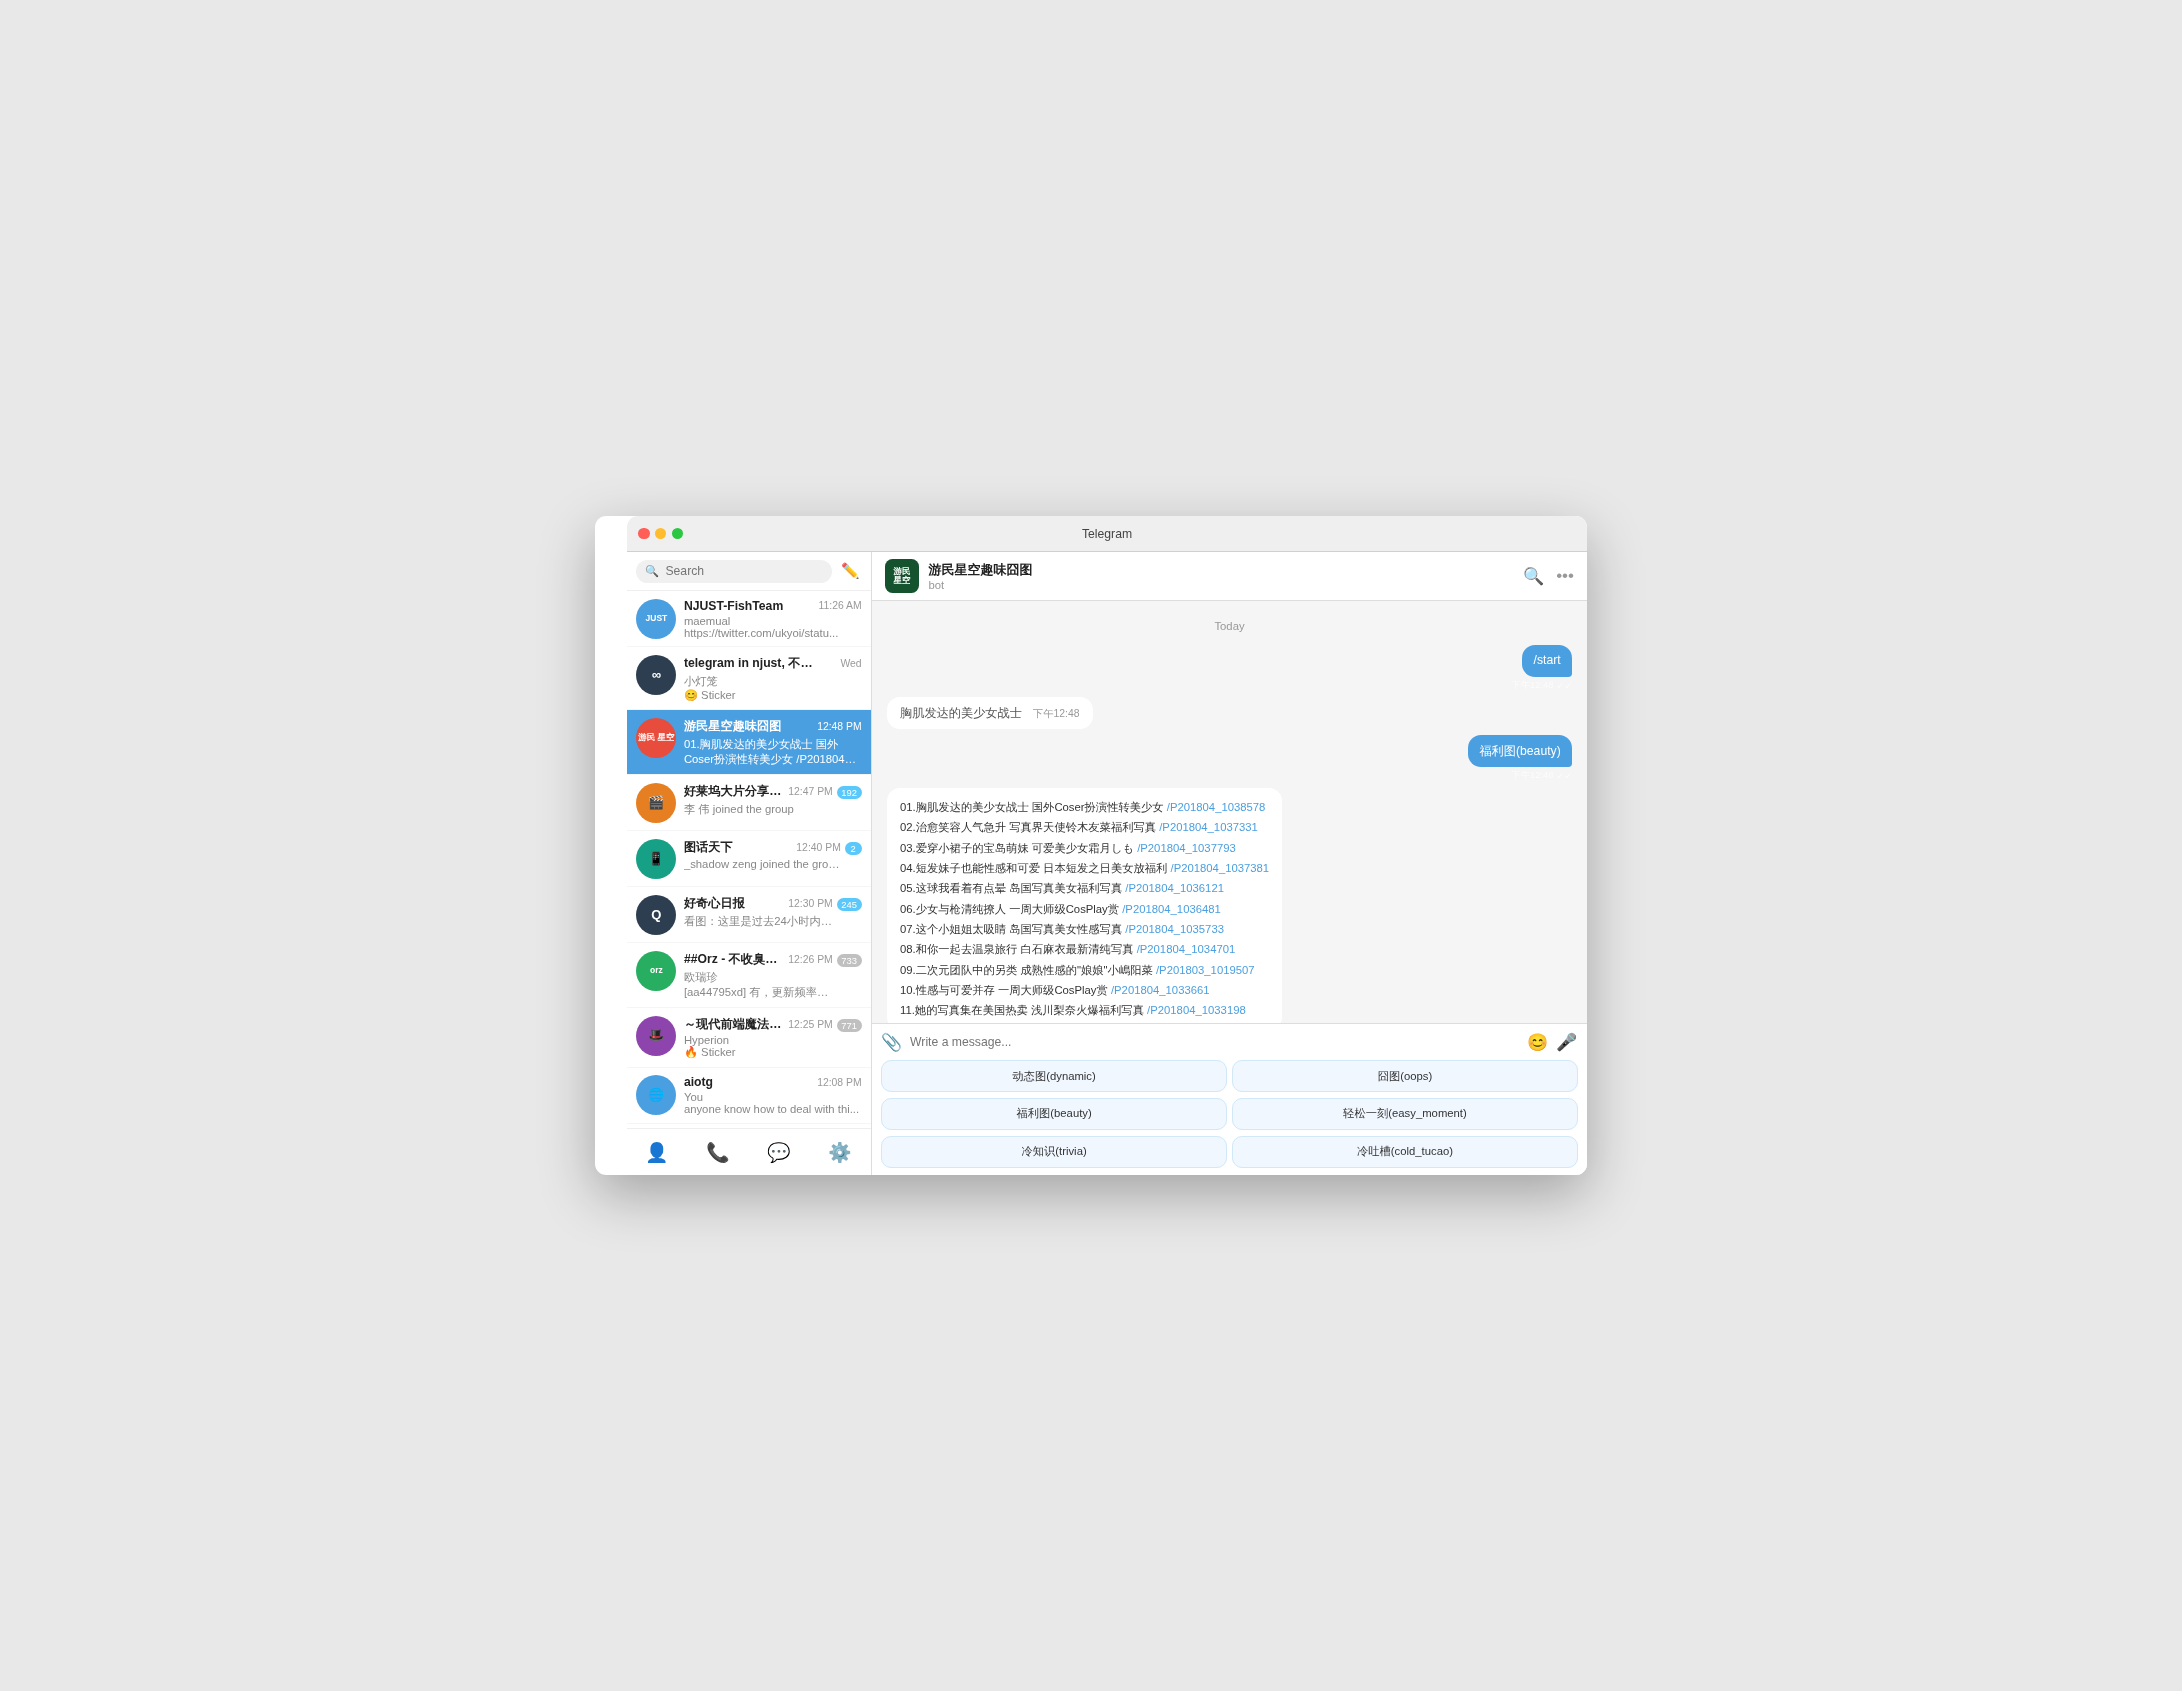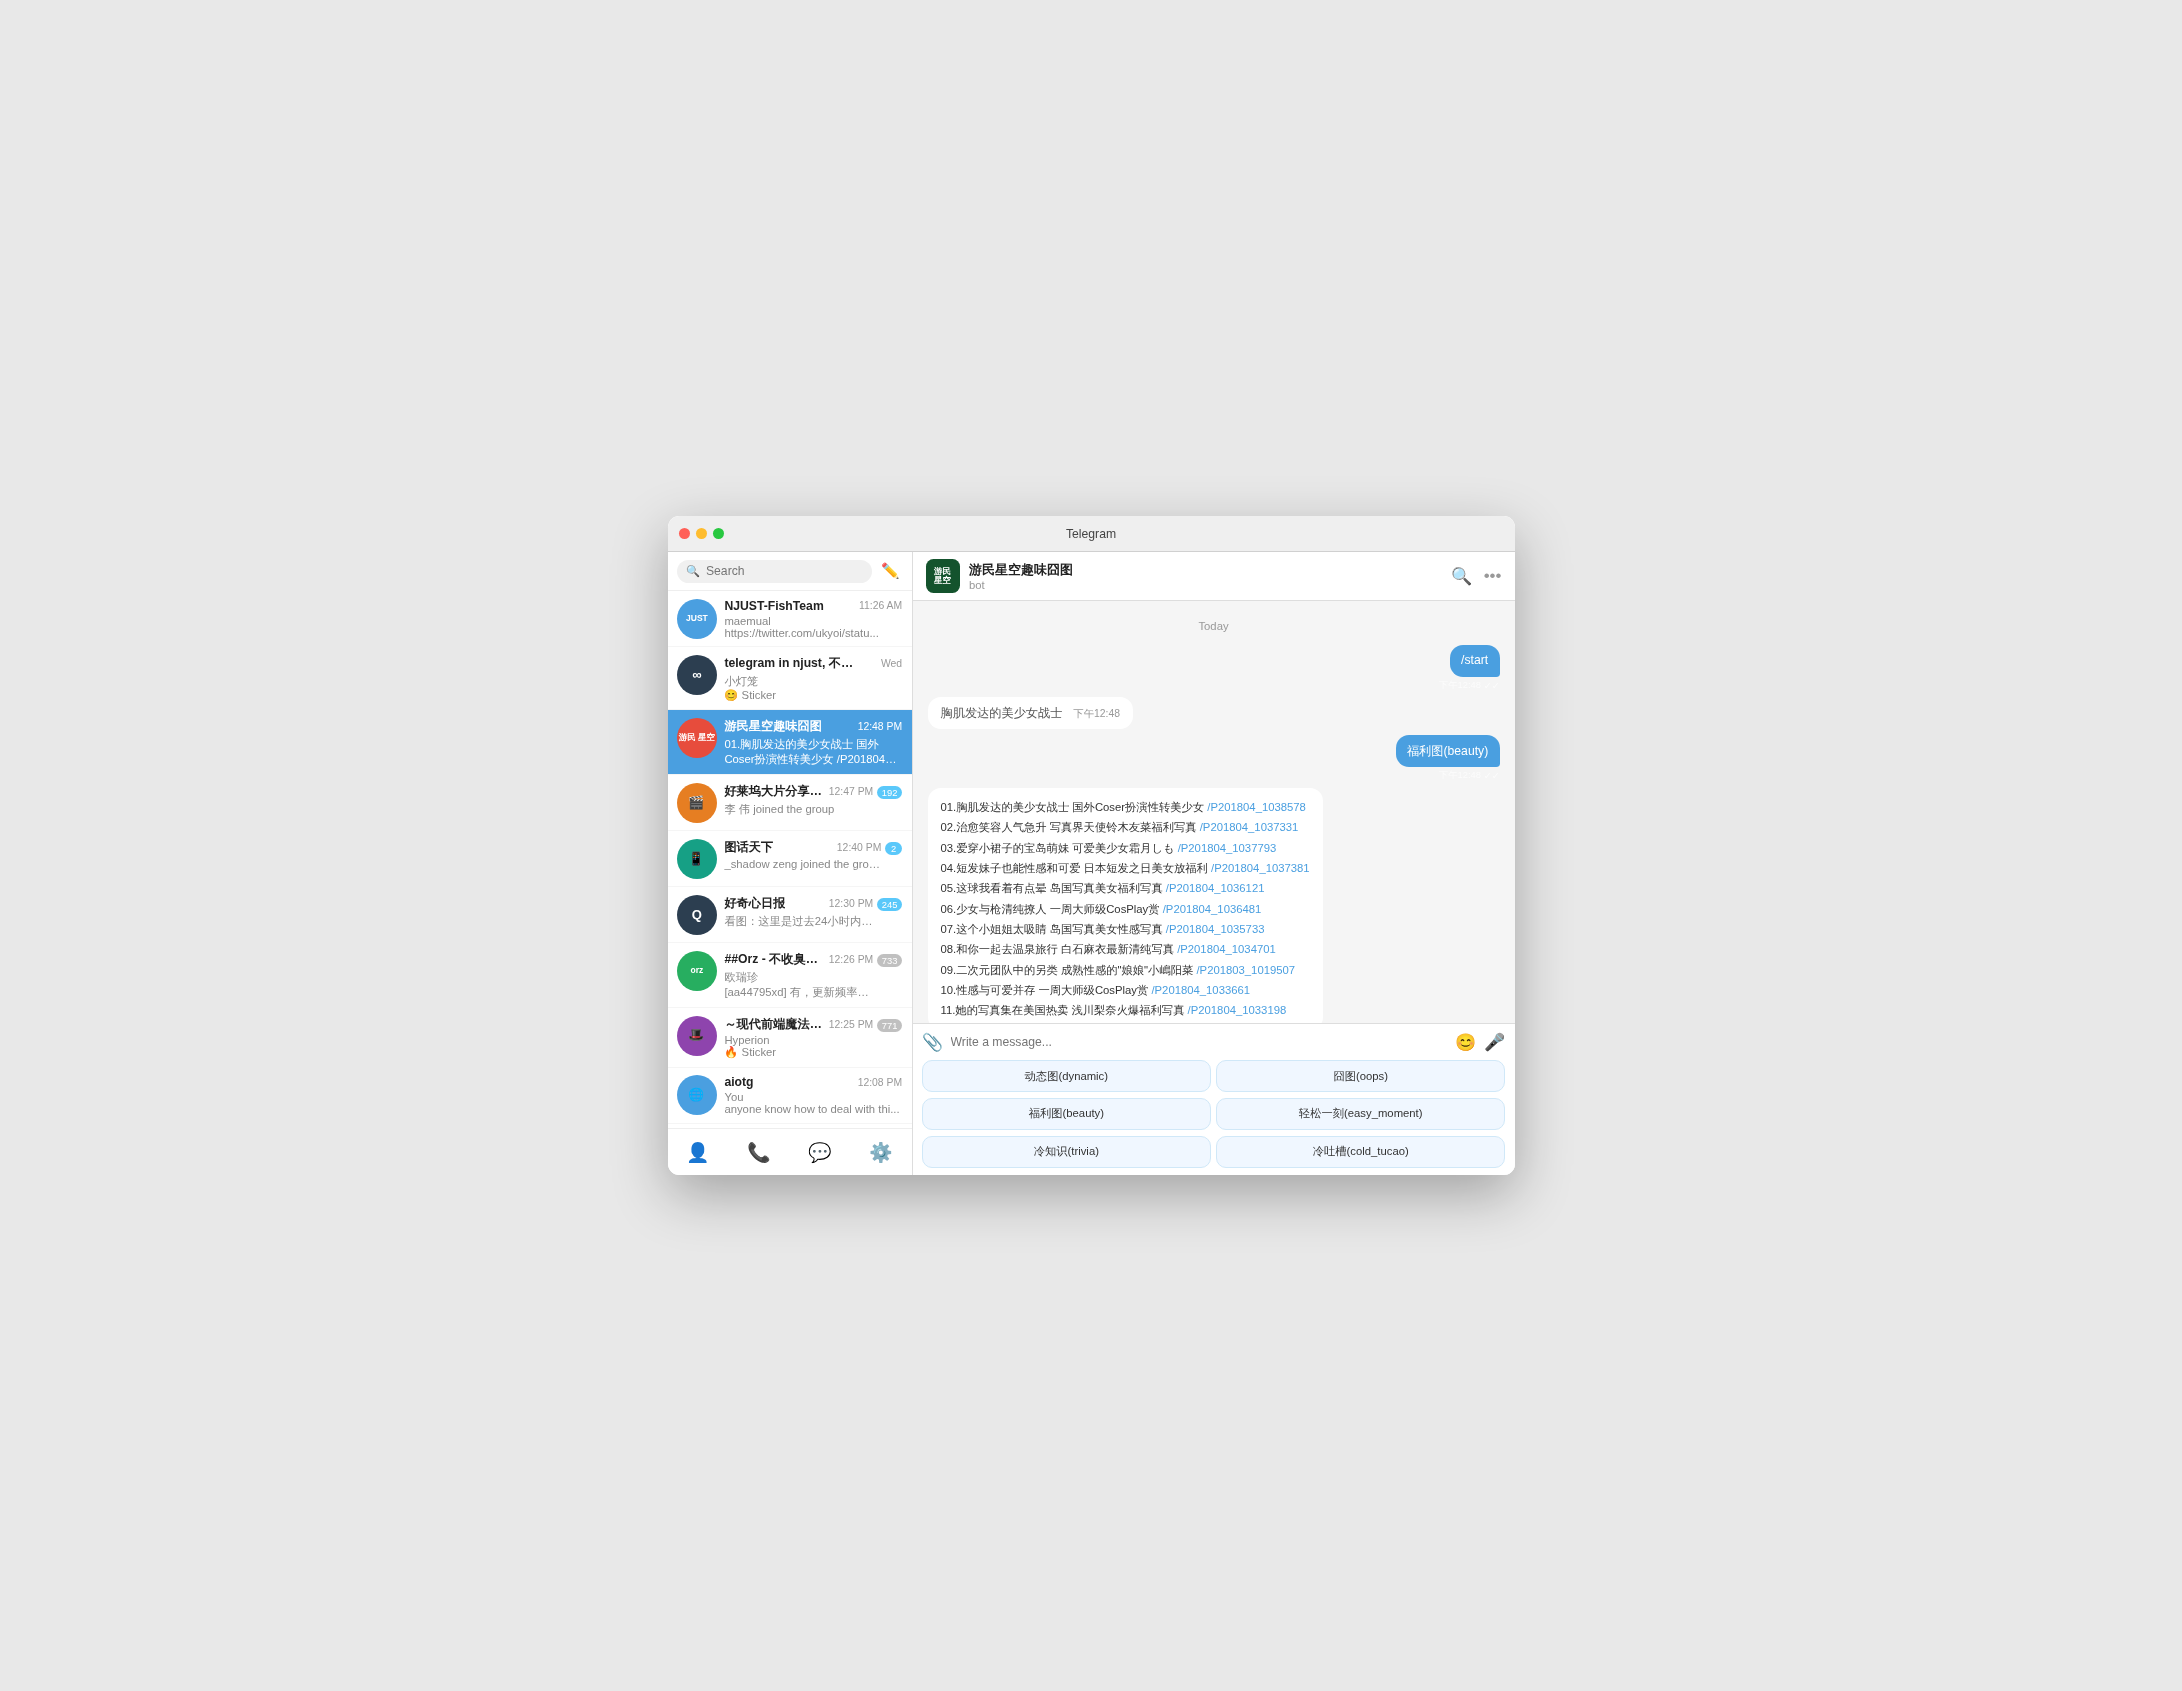--- a/index.html
+++ b/index.html
@@ -5,28 +5,29 @@
     * { box-sizing: border-box; margin: 0; padding: 0; }
     body {
       font-family: -apple-system, BlinkMacSystemFont, "Helvetica Neue", Arial, sans-serif;
       background: #e8e8e8;
       display: flex;
       justify-content: center;
       align-items: center;
       min-height: 100vh;
     }
     .window {
-      width: 847px;
+      width: 992px;
       height: 659px;
       background: #ffffff;
       border-radius: 11.3px;
       box-shadow: 0 19px 56px rgba(0,0,0,0.3);
       display: flex;
       flex-direction: column;
       overflow: hidden;
+      padding-left: 32px;
     }
     .titlebar {
       height: 36px;
       background: #efefef;
       display: flex;
       align-items: center;
       justify-content: center;
       border-bottom: 0.9px solid #d0d0d0;
       border-radius: 11.3px 11.3px 0 0;
       position: relative;

